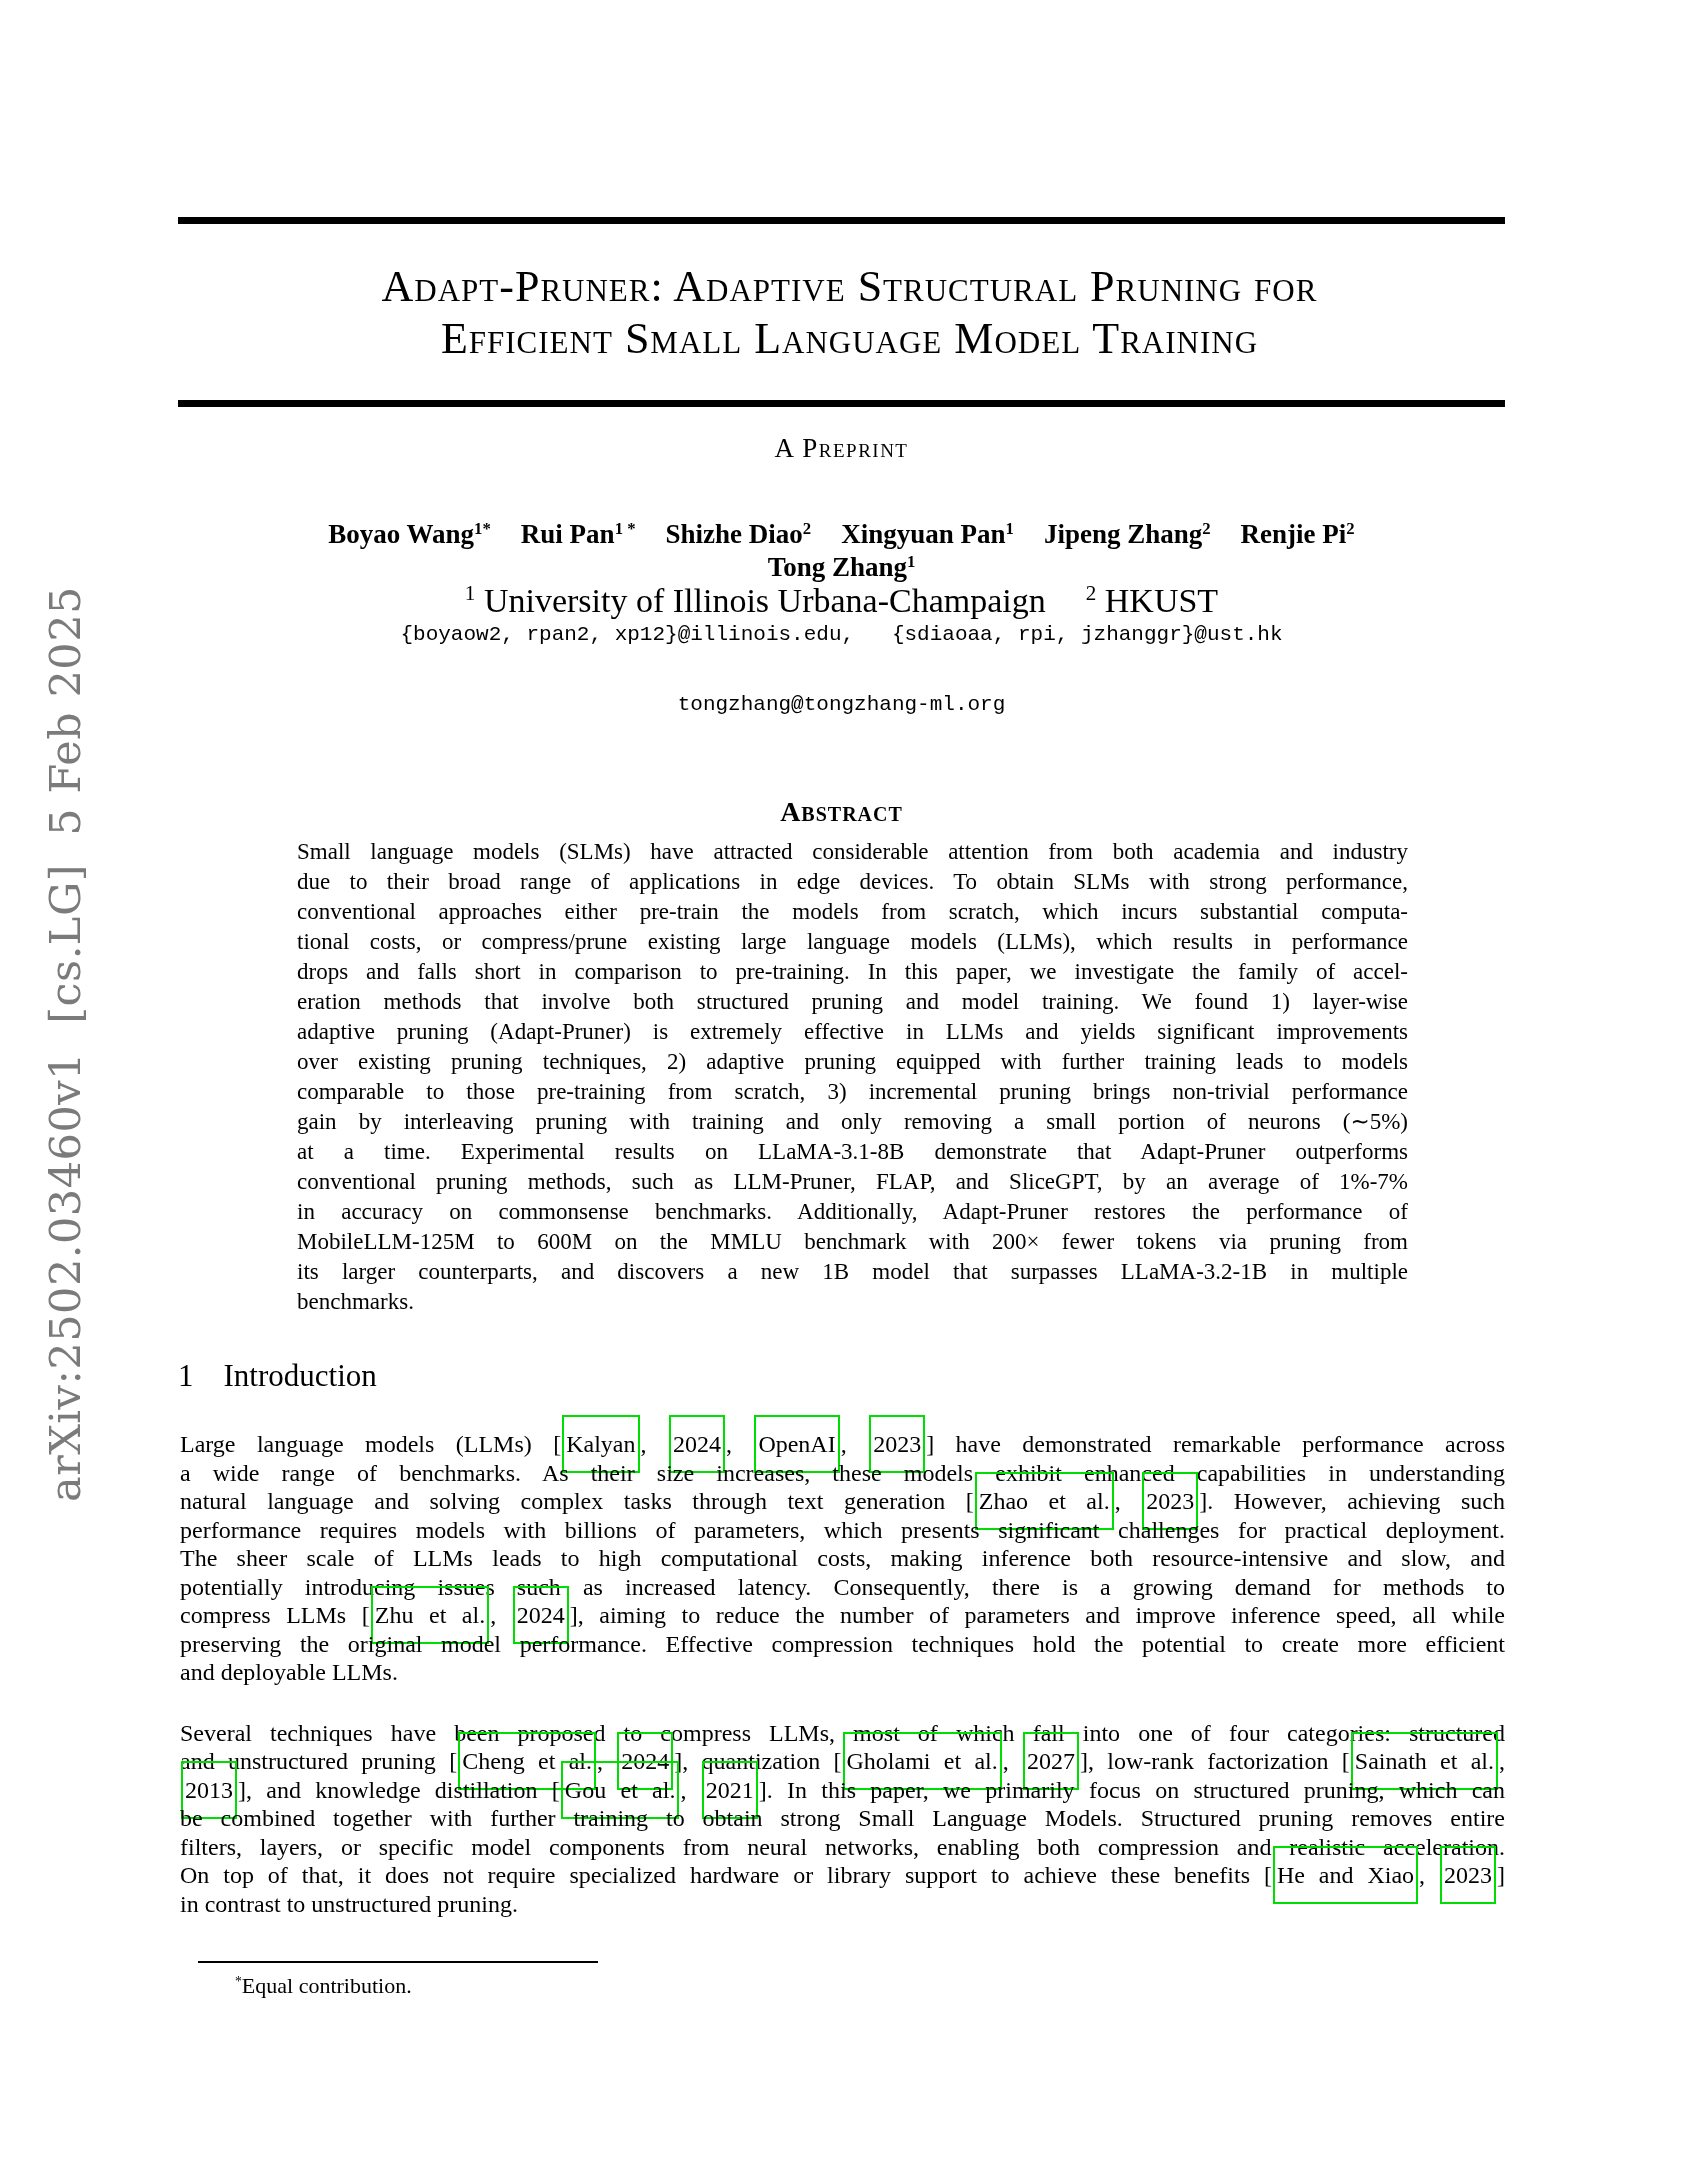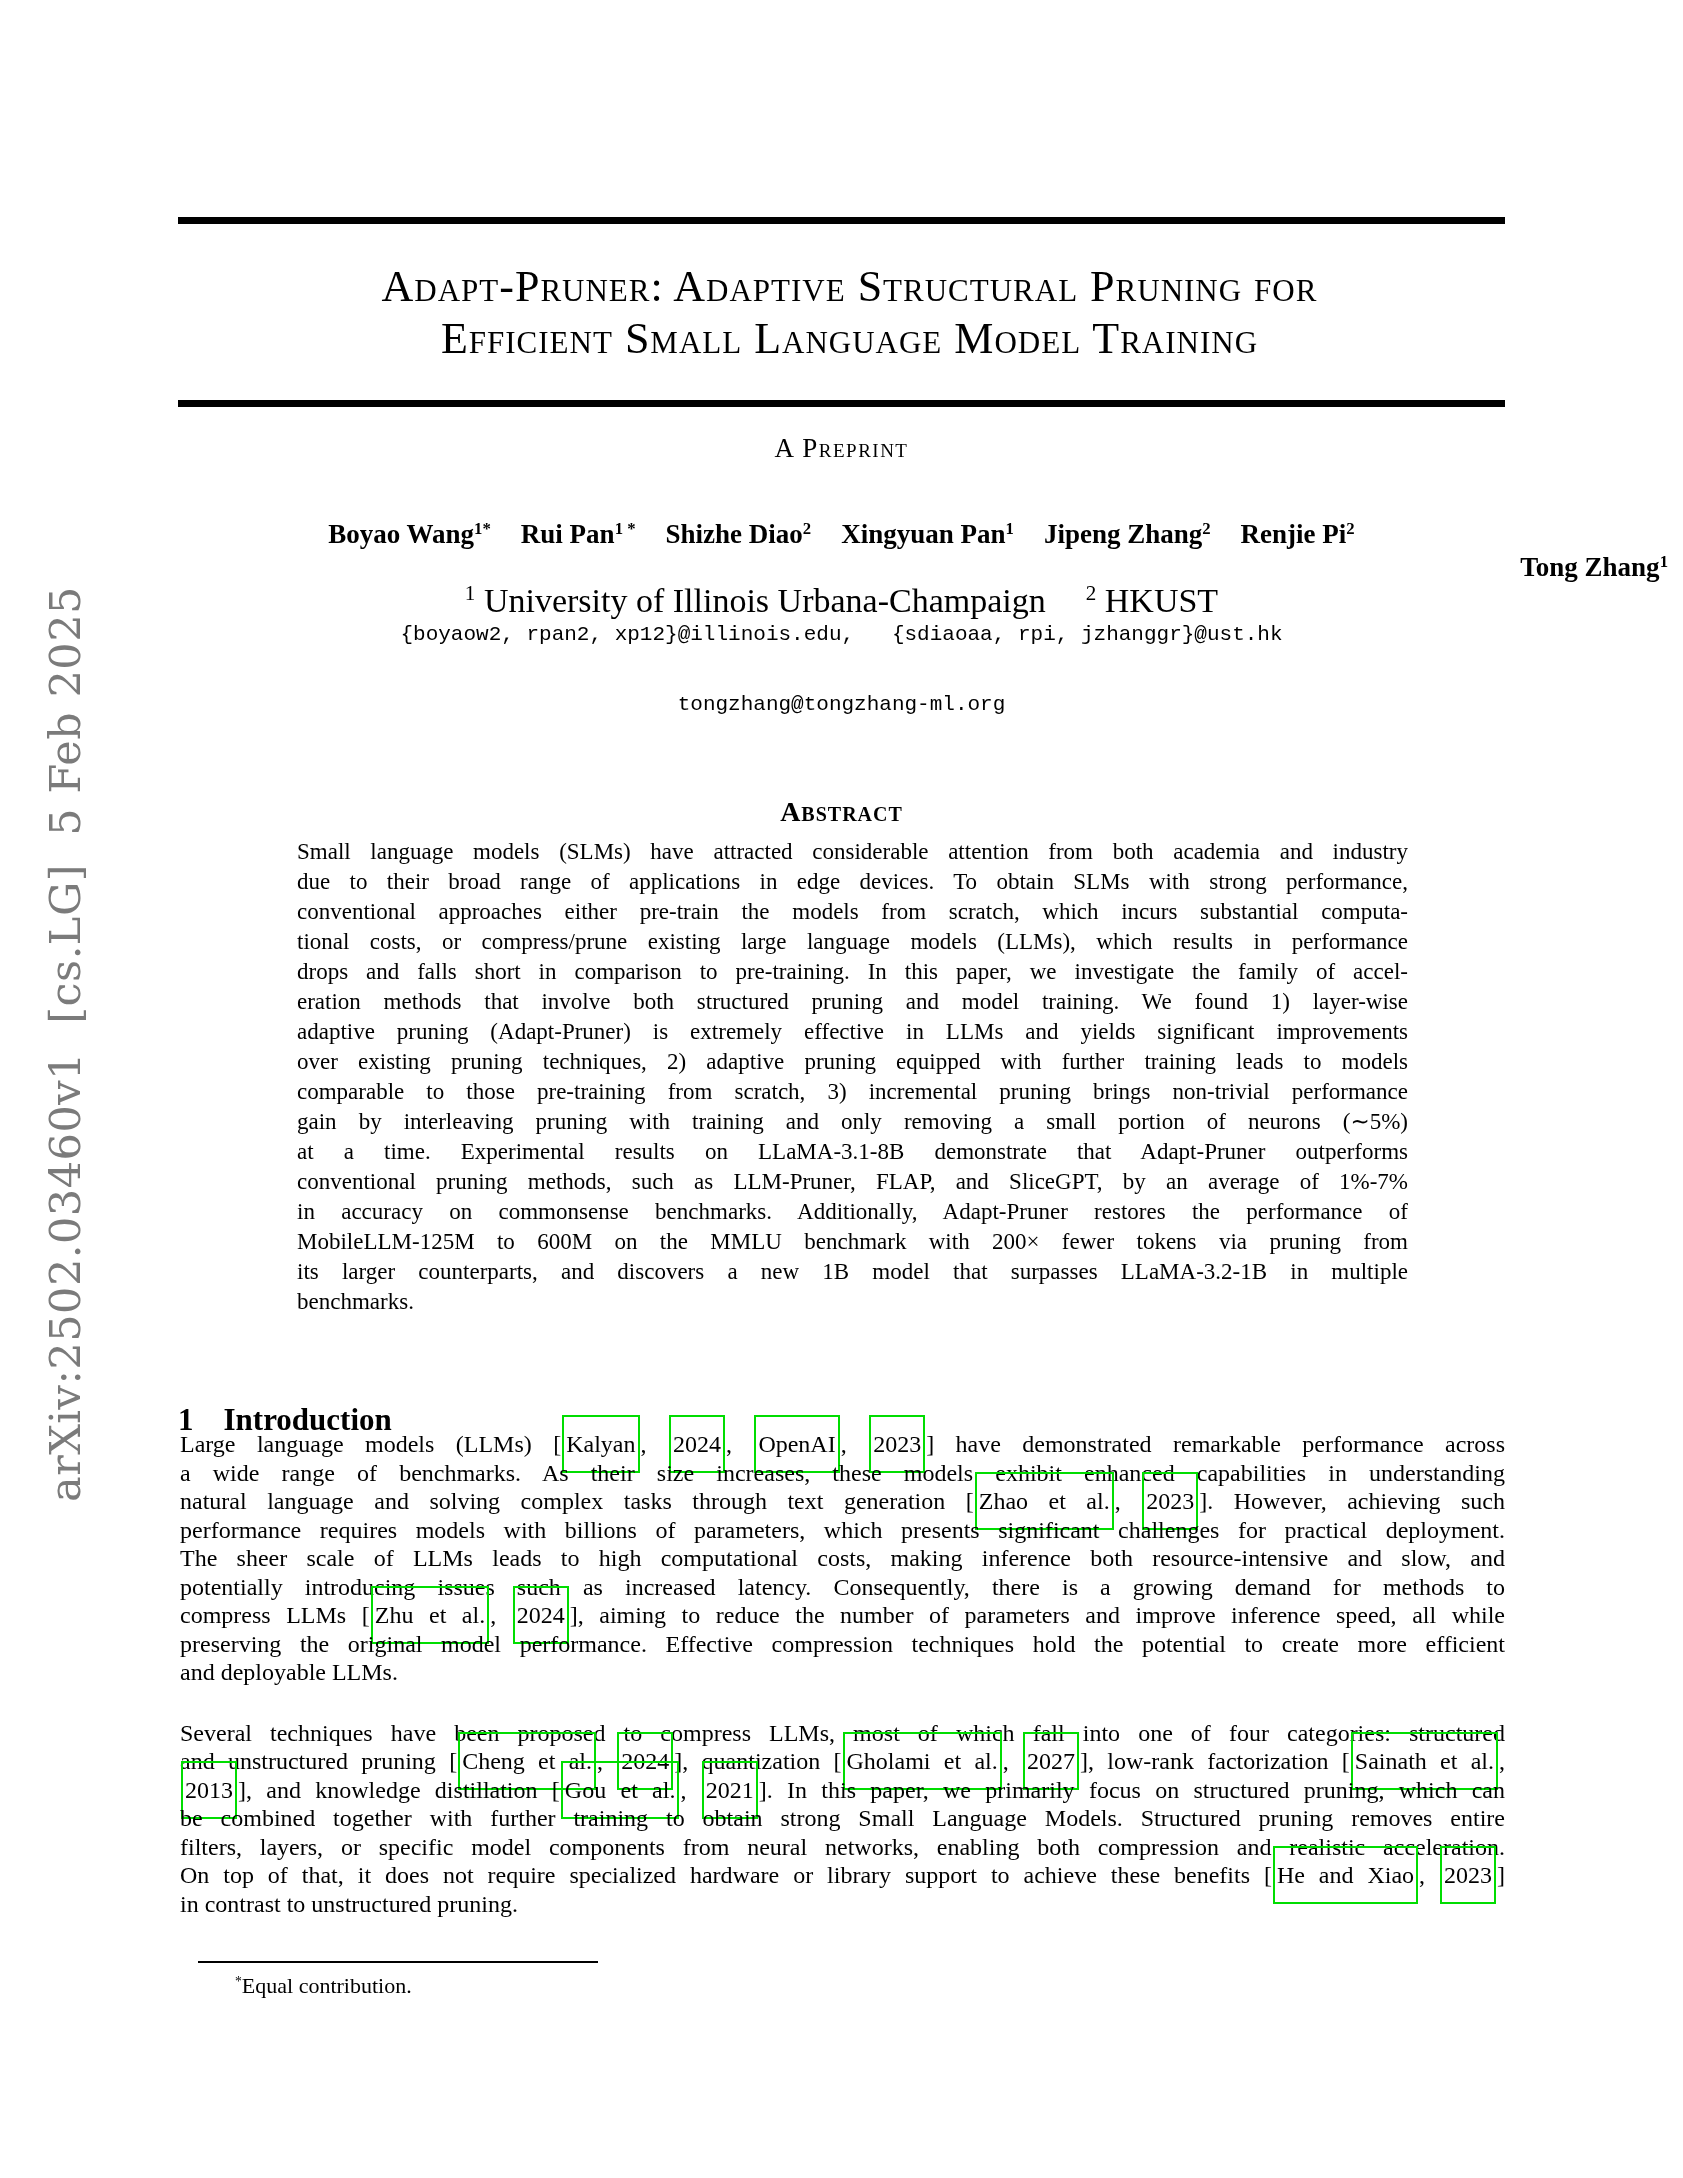--- a/index.html
+++ b/index.html
@@ -29,39 +29,39 @@
     font-variant:small-caps;
     font-size:44px;line-height:52px;
     letter-spacing:1px;
   }
   .preprint{
     position:absolute;left:0;top:433px;width:1683px;text-align:center;
     font-variant:small-caps;font-size:27px;letter-spacing:1.5px;
   }
   .authors-row1{position:absolute;left:0;top:517px;width:1683px;text-align:center;
     font-weight:bold;font-size:27px;line-height:34px;}
-  .authors-row2{position:absolute;left:0;top:550px;width:1683px;text-align:right;
+  .authors-row2{position:absolute;left:0;top:550px;width:1683px;text-align:center;
     font-weight:bold;font-size:27px;line-height:34px;}
   .author-entry{margin:0 15px;white-space:pre;}
   .affiliations{position:absolute;left:0;top:585px;width:1683px;text-align:center;
     font-size:34px;line-height:32px;}
   .affil-entry{margin:0 20px;white-space:pre;}
   .sup{font-size:62%;position:relative;top:-0.55em;white-space:pre;}
   .email-line{position:absolute;left:0;width:1683px;text-align:center;
     font-family:"Liberation Mono", monospace;font-size:21px;white-space:pre;}
   .email-1{top:623px;}
   .email-2{top:693px;}
   .abstract-heading{position:absolute;left:0;top:784px;width:1683px;text-align:center;
     font-variant:small-caps;font-weight:bold;font-size:28px;letter-spacing:1px;margin-top:12px;}
   .abstract-body{position:absolute;left:297px;top:837px;width:1111px;
     font-size:23px;}
   .ab-line{height:30px;line-height:30px;text-align:justify;text-align-last:justify;}
   .ab-line.nojust{text-align-last:left;}
   .section-heading{position:absolute;left:178px;top:1358px;
-    font-weight:bold;font-size:31px;margin-top:44px;}
+    font-weight:normal;font-size:31px;}
   .section-number{margin-right:30px;}
   .intro-body{position:absolute;left:180px;top:1430px;width:1325px;
     font-size:24px;}
   .para + .para{margin-top:32px;}
   .pline{height:28.5px;line-height:28.5px;text-align:justify;text-align-last:justify;}
   .pline.nojust{text-align-last:left;}
   .cite{
     border:2px solid var(--cite-color,#00dd00);
     padding:14px 2px;margin:0 1px;
   }

